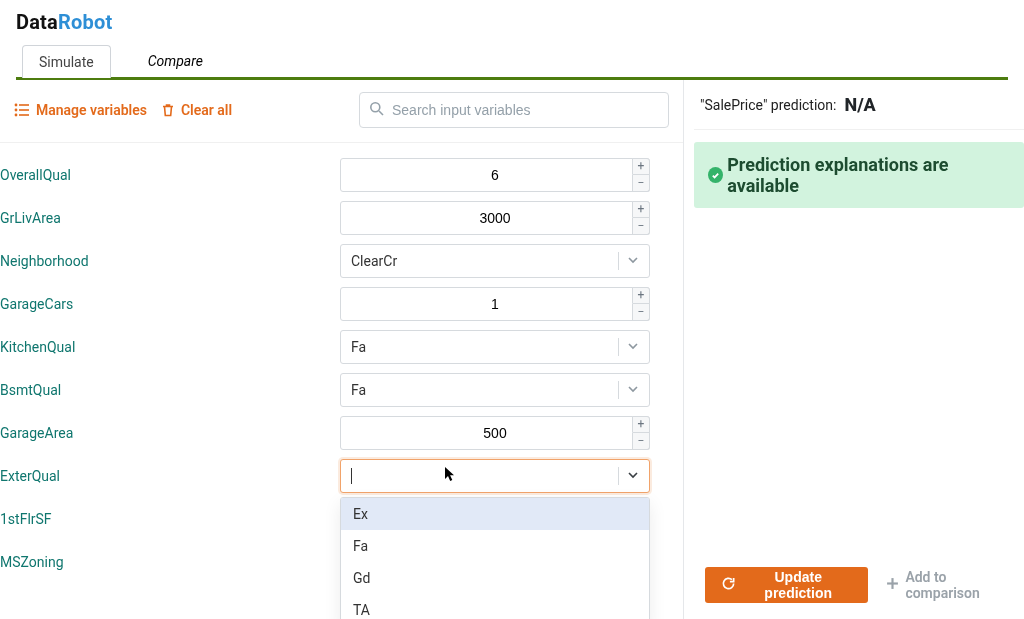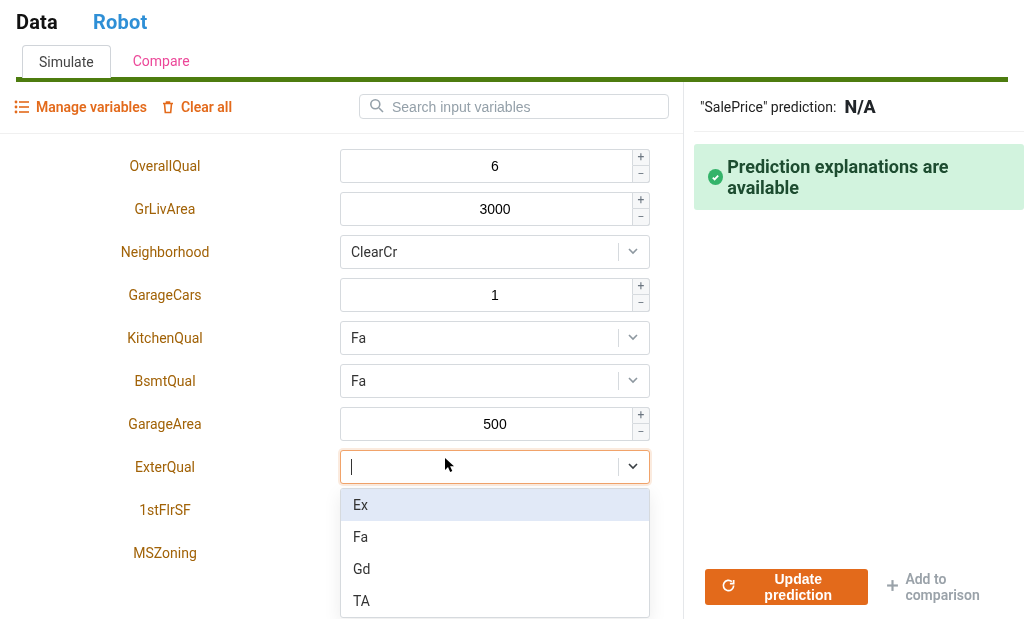--- a/index.html
+++ b/index.html
@@ -2,47 +2,47 @@
 <html><head>
 <meta charset="utf-8">
 <style>
   * { box-sizing: border-box; }
   html, body { margin: 0; padding: 0; font-family: -apple-system, BlinkMacSystemFont, "Segoe UI", Roboto, Helvetica, Arial, sans-serif; color: #212529; background: #fff; }
   body { width: 1024px; height: 619px; overflow: hidden; font-size: 14px; }
 
   .header { padding: 10px 16px 0 16px; }
   .logo { font-size: 20px; font-weight: 700; letter-spacing: .2px; }
   .logo .data { color: #111; margin-top: 23px; }
-  .logo .robot { color: #2e8fd6; margin-left: 35px; }
-
-  .tabs { display: flex; gap: 5px; margin-top: 10px; border-bottom: 5px solid #4d7c0f; padding-left: 6px; }
+  .logo .robot { color: #2e8fd6; }
+
+  .tabs { display: flex; gap: 20px; margin-top: 10px; border-bottom: 3px solid #4d7c0f; padding-left: 6px; }
   .tab { padding: 8px 16px; border: 1px solid transparent; border-bottom: none; border-radius: 4px 4px 0 0; cursor: pointer; color: #444; }
   .tab.active { border-color: #d0d4d9; background: #fff; position: relative; top: 1px; }
-  .tab:not(.active) { color: #ec4899; }
+  .tab:not(.active) { color: #000000; font-style: italic; }
 
   .content { display: flex; height: calc(100% - 78px); }
   .left { flex: 1; border-right: 1px solid #e5e7ea; padding-right: 0; }
   .right { width: 340px; padding: 0 0 0 10px; position: relative; }
 
   .toolbar-row { display: flex; align-items: center; padding: 12px 14px 14px 14px; border-bottom: 1px solid #f0f0f0; gap: 14px; }
   .orange-link { color: #e36a1b; font-weight: 600; display: flex; align-items: center; gap: 6px; cursor: pointer; }
   .icon-btn { display: inline-flex; align-items: center; justify-content: center; }
 
   .search-wrap { margin-left: auto; position: relative; }
-  .search { width: 310px; height: 25px; border: 1px solid #d6dade; border-radius: 4px; padding: 6px 10px 6px 32px; font-size: 14px; color: #333; }
+  .search { width: 310px; height: 36px; border: 1px solid #d6dade; border-radius: 4px; padding: 6px 10px 6px 32px; font-size: 14px; color: #333; }
   .search::placeholder { color: #94a0a9; }
   .search-icon { position: absolute; left: 10px; top: 50%; transform: translateY(-50%); color: #94a0a9; }
 
   .right-header { display: flex; align-items: center; padding: 14px 8px 14px 6px; gap: 6px; border-bottom: 1px solid #f0f0f0; }
   .pred-label { color: #222; font-size: 14px; }
   .pred-val { font-weight: 800; font-size: 18px; margin-left: 2px; }
 
   .form-area { padding-top: 10px; }
   .row { display: flex; align-items: center; height: 43px; }
-  .lbl { width: 340px; text-align: center; padding-right: 10px; color: #a16207; }
+  .lbl { width: 340px; text-align: left; padding-right: 10px; color: #0f766e; }
   .control { width: 310px; position: relative; }
 
   .num-input { width: 100%; height: 34px; border: 1px solid #d6dade; border-radius: 3px; text-align: center; font-size: 14px; padding: 0 24px; }
   .stepper { position: absolute; right: 0; top: 0; width: 18px; height: 34px; display: flex; flex-direction: column; }
   .step-btn { flex: 1; border: 1px solid #d6dade; background: #f6f7f8; display: flex; align-items: center; justify-content: center; font-size: 12px; color: #6b7580; cursor: pointer; line-height: 1; }
   .step-btn:first-child { border-radius: 0 3px 0 0; }
   .step-btn:last-child { border-radius: 0 0 3px 0; border-top: none; }
 
   .select { width: 100%; height: 34px; border: 1px solid #d6dade; border-radius: 3px; display: flex; align-items: center; padding: 8px 10px; cursor: pointer; background: #fff; }
   .select .sel-val { flex: 1; color: #333; }

